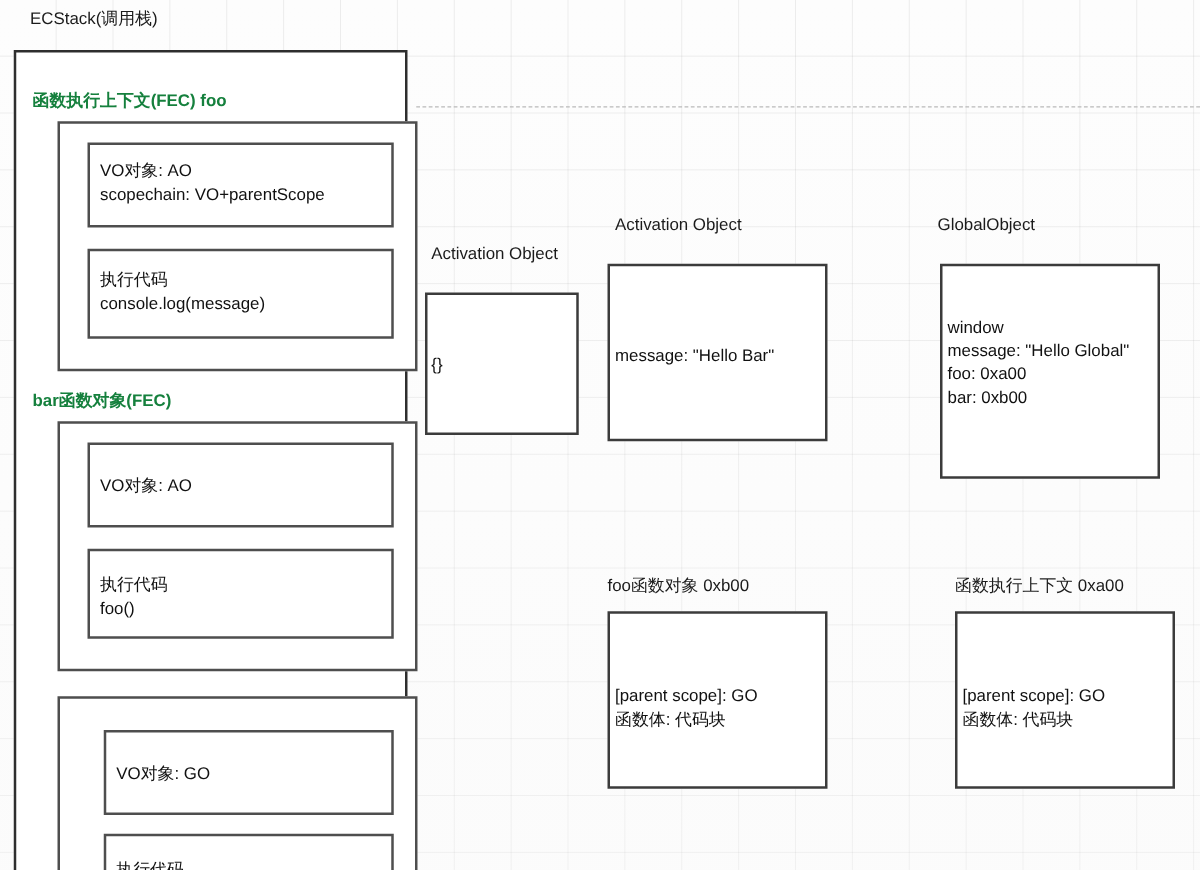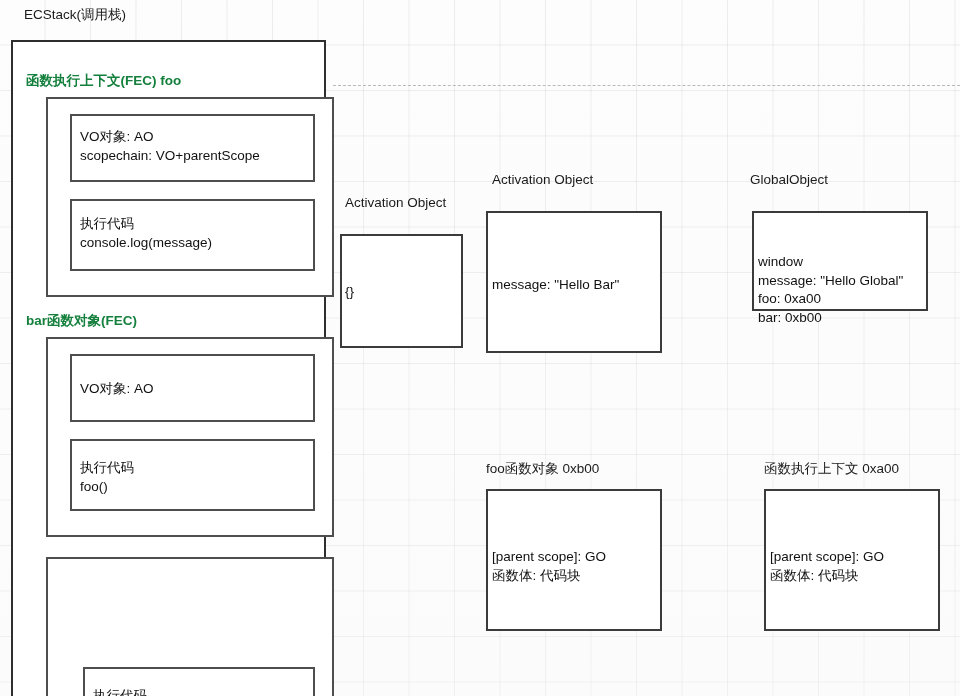--- a/index.html
+++ b/index.html
@@ -158,39 +158,42 @@
       <div class="slot" style="top:15px; height:68px;">
         <div class="slot-inner" style="top:24px;">VO对象: AO</div>
       </div>
       <div class="slot" style="top:100px; height:72px;">
         <div class="slot-inner" style="top:18px;">执行代码
 foo()</div>
       </div>
     </div>
 
     <div class="fec-frame" style="top:515px; height:160px;">
+      <div class="slot slot-narrow" style="top:25px; height:68px;">
+        <div class="slot-inner" style="top:24px;">VO对象: GO</div>
+      </div>
       <div class="slot slot-narrow" style="top:108px; height:72px;">
         <div class="slot-inner" style="top:18px;">执行代码</div>
       </div>
     </div>
 
   </div>
 
   <div class="caption" style="left:345px; top:195px;">Activation Object</div>
   <div class="box" style="left:340px; top:234px; width:123px; height:114px;">
     <div class="box-text" style="left:3px; top:47px;">{}</div>
   </div>
 
   <div class="caption" style="left:492px; top:172px;">Activation Object</div>
   <div class="box" style="left:486px; top:211px; width:176px; height:142px;">
     <div class="box-text" style="left:4px; top:63px;">message: "Hello Bar"</div>
   </div>
 
   <div class="caption" style="left:750px; top:172px;">GlobalObject</div>
-  <div class="box" style="left:752px; top:211px; width:176px; height:100px;">
+  <div class="box" style="left:752px; top:211px; width:176px; height:172px;">
     <div class="box-text" style="left:4px; top:40px;">window
 message: "Hello Global"
 foo: 0xa00
 bar: 0xb00</div>
   </div>
 
   <div class="caption" style="left:486px; top:461px;">foo函数对象 0xb00</div>
   <div class="box" style="left:486px; top:489px; width:176px; height:142px;">
     <div class="box-text" style="left:4px; top:57px;">[parent scope]: GO
 函数体: 代码块</div>

